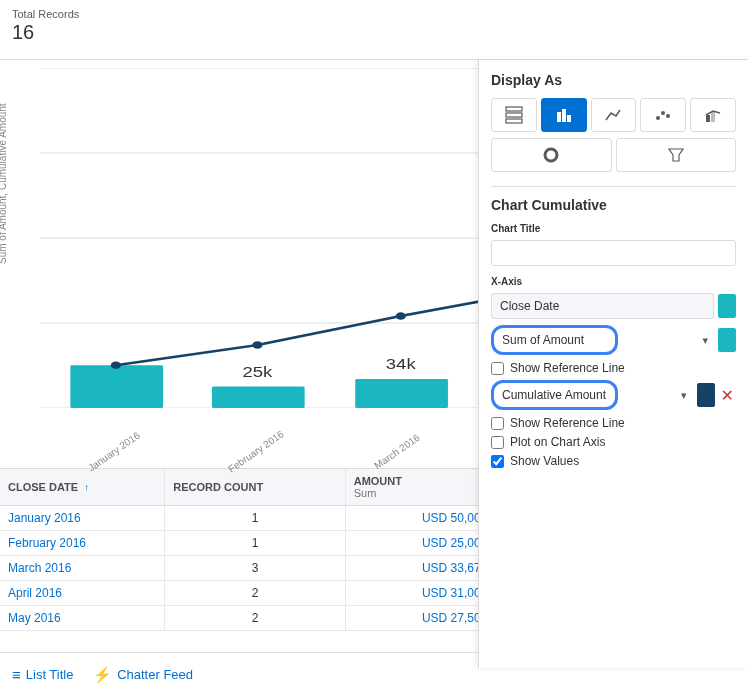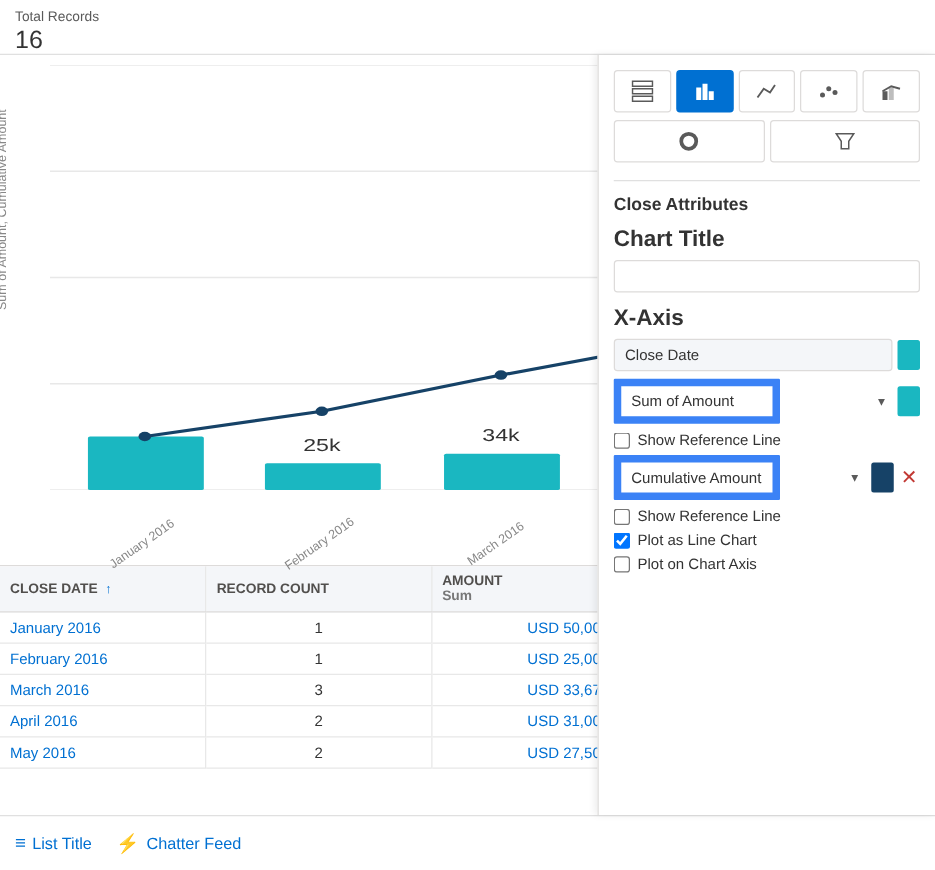--- a/index.html
+++ b/index.html
@@ -22,21 +22,21 @@
       color: #5a5a5a;
     }
 
     table { width: 100%; border-collapse: collapse; font-size: 12px; }
     thead tr { background: #f4f6f9; }
     thead th {
       padding: 6px 8px; text-align: left; font-weight: 600; color: #514f4d;
       border-bottom: 1px solid #dddbda; border-right: 1px solid #e8e8e8;
       white-space: nowrap; font-size: 11px;
     }
-    thead th .sub { font-weight: 700; color: #777; }
+    thead th .sub { font-weight: 400; color: #777; }
     tbody tr { border-bottom: 1px solid #e8e8e8; }
     tbody td { padding: 5px 8px; color: #0070d2; font-size: 12px; border-right: 1px solid #e8e8e8; }
     tbody td.text-right { text-align: right; }
     tbody td.date-col { color: #0070d2; }
     tbody td.num-col { text-align: center; color: #333; }
 
     .sort-icon { display: inline-block; margin-left: 3px; color: #0070d2; font-size: 10px; }
 
     
     .right-panel {
@@ -57,21 +57,21 @@
     }
     .chart-type-btn {
       border: 1px solid #dddbda; border-radius: 3px; background: #fff;
       cursor: pointer; padding: 4px; display: flex; align-items: center; justify-content: center;
       color: #5a5a5a; font-size: 16px; height: 34px;
     }
     .chart-type-btn.active { background: #0070d2; color: #fff; border-color: #0070d2; }
 
     .divider { border: none; border-top: 1px solid #e0e0e0; margin: 10px 0; }
 
-    .section-label { font-size: 18px; font-weight: 600; color: #333; margin-bottom: 6px; }
+    .section-label { font-size: 10px; font-weight: 600; color: #333; margin-bottom: 6px; }
 
     .text-input {
       width: 100%; border: 1px solid #dddbda; border-radius: 3px;
       padding: 5px 8px; font-size: 12px; color: #333; margin-bottom: 10px;
     }
 
     .axis-field-row {
       display: flex; align-items: center; gap: 4px; margin-bottom: 6px;
     }
     .axis-field-box {
@@ -81,21 +81,21 @@
     .color-swatch {
       width: 18px; height: 24px; border-radius: 2px; flex-shrink: 0;
     }
     .color-swatch.teal { background: #1ab7c1; }
     .color-swatch.dark-blue { background: #164267; }
 
     .select-row {
       display: flex; align-items: center; gap: 4px; margin-bottom: 6px;
     }
     .y-select {
-      flex: 1; border: 6px solid #3b82f6; border-radius: 1px;
+      flex: 1; border: 3px solid #3b82f6; border-radius: 12px;
       padding: 5px 8px; font-size: 12px; color: #333; background: #fff;
       appearance: none; -webkit-appearance: none;
     }
     .select-wrapper { flex: 1; position: relative; }
     .select-wrapper::after {
       content: '▾'; position: absolute; right: 6px; top: 50%; transform: translateY(-50%);
       pointer-events: none; color: #5a5a5a; font-size: 11px;
     }
     .remove-btn {
       border: none; background: none; cursor: pointer; color: #c23934; font-size: 16px; padding: 0 2px;
@@ -115,21 +115,21 @@
     .footer-item {
       display: flex; align-items: center; gap: 5px; font-size: 13px; color: #0070d2; cursor: pointer;
     }
     .footer-icon { font-size: 15px; }
   </style>
 </head>
 <body>
 
 <div style="position:relative; width:748px; height:696px; overflow:hidden; background:#fff;">
 
-  <div class="header-bar" style="height:44px;">
+  <div class="header-bar" style="height:60px;">
     <div class="header-item">
       <div class="header-label">Total Records</div>
       <div class="header-value">16</div>
     </div>
   </div>
 
   <div style="position:relative; width:748px; height:608px; display:flex;">
 
     <div style="flex:1; display:flex; flex-direction:column; overflow:hidden; position:relative;">
 
@@ -233,20 +233,21 @@
       <td class="text-right">USD 27,500.00</td>
       <td class="text-right">USD 167,178.56</td>
     </tr>
             </tbody>
         </table>
       </div>
 
     </div>
 
     <div class="right-panel">
+      <div class="panel-section-title">Display As</div>
 
       <div class="display-as-grid">
 
         <button class="chart-type-btn">
           <svg width="18" height="18" viewBox="0 0 18 18">
               <rect x="1" y="1" width="16" height="4" fill="none" stroke="#5a5a5a" stroke-width="1.2"></rect>
               <rect x="1" y="7" width="16" height="4" fill="none" stroke="#5a5a5a" stroke-width="1.2"></rect>
               <rect x="1" y="13" width="16" height="4" fill="none" stroke="#5a5a5a" stroke-width="1.2"></rect>
             </svg>
         </button>
@@ -291,21 +292,21 @@
 
         <button class="chart-type-btn">
           <svg width="18" height="18" viewBox="0 0 18 18">
               <polygon points="2,3 16,3 12,9 12,15 6,15 6,9" fill="none" stroke="#5a5a5a" stroke-width="1.2"></polygon>
             </svg>
         </button>
       </div>
 
       <hr class="divider">
 
-      <div class="panel-section-title">Close Attributes</div>
+      <div class="panel-section-title">Chart Cumulative</div>
 
       <div class="section-label">Chart Title</div>
       <input type="text" class="text-input" value="" style="">
 
       <div class="section-label">X-Axis</div>
       <div class="axis-field-row">
         <div class="axis-field-box">Close Date</div>
         <div class="color-swatch teal"></div>
       </div>
 
@@ -338,26 +339,26 @@
         <div class="color-swatch dark-blue"></div>
         <button class="remove-btn">✕</button>
       </div>
 
       
       <div class="checkbox-row">
         <input type="checkbox" id="ref2" style="">
         <label for="ref2">Show Reference Line</label>
       </div>
       <div class="checkbox-row">
-        <input type="checkbox" id="linechart" checked="" style="">
-        <label for="linechart">Plot as Line Chart</label>
-      </div>
-      <div class="checkbox-row">
         <input type="checkbox" id="secondaxis" style="">
         <label for="secondaxis">Plot on Chart Axis</label>
+      </div>
+      <div class="checkbox-row">
+        <input type="checkbox" id="showvalues" checked="" style="">
+        <label for="showvalues">Show Values</label>
       </div>
     </div>
 
   </div>
 
   <div class="footer-bar">
     <div class="footer-item">
       <span class="footer-icon">≡</span>
       <span>List Title</span>
     </div>

